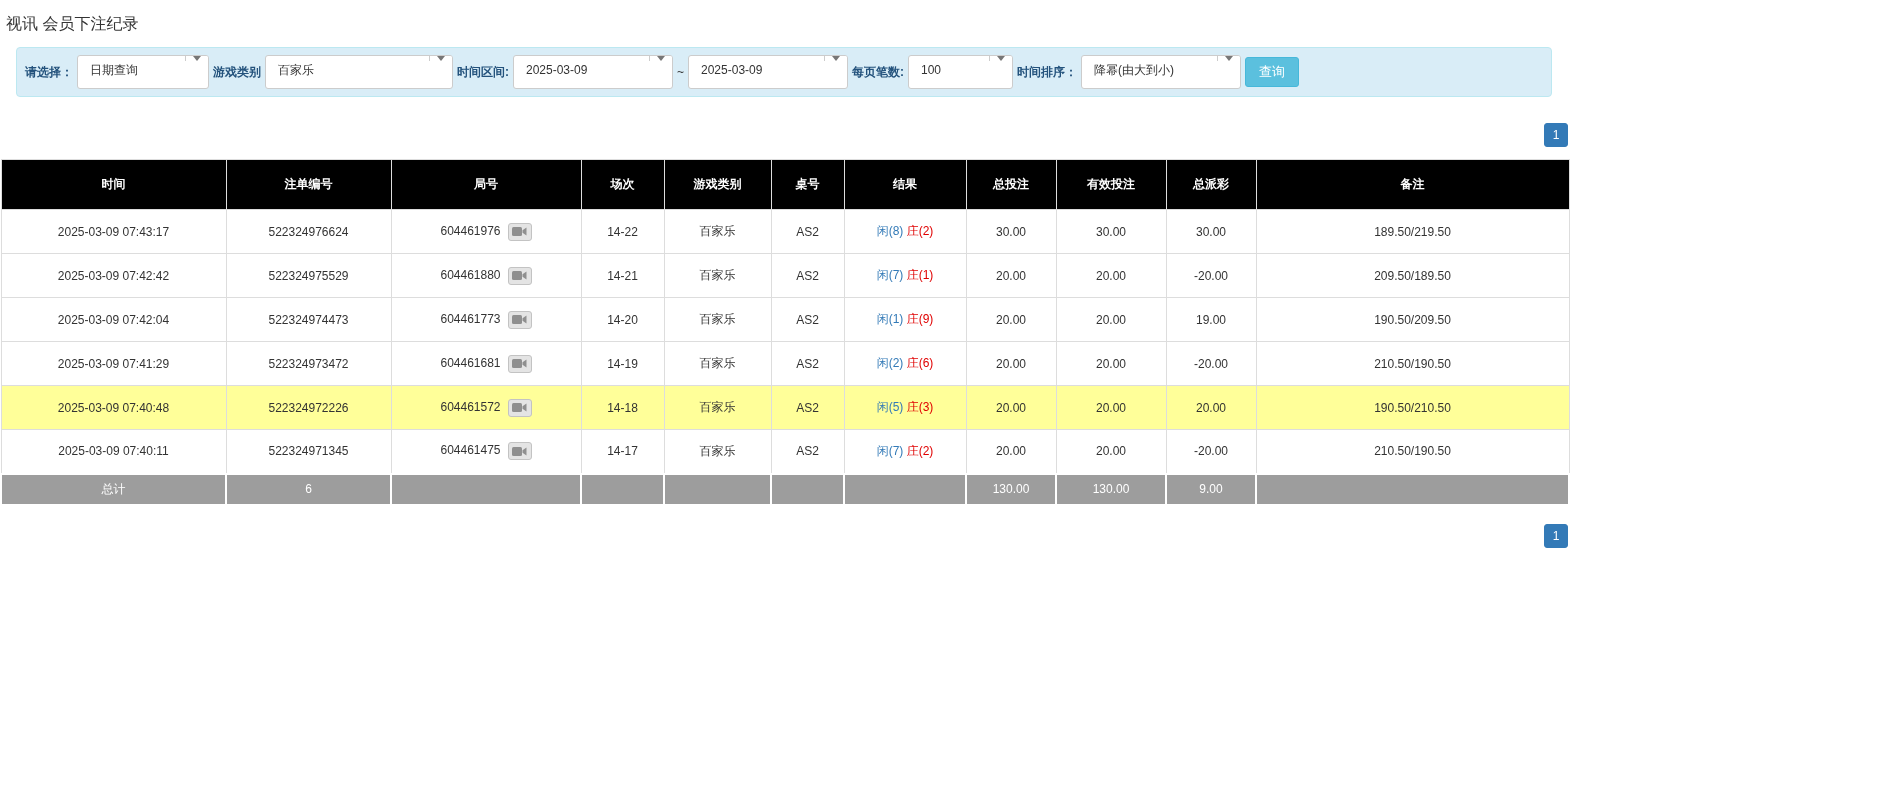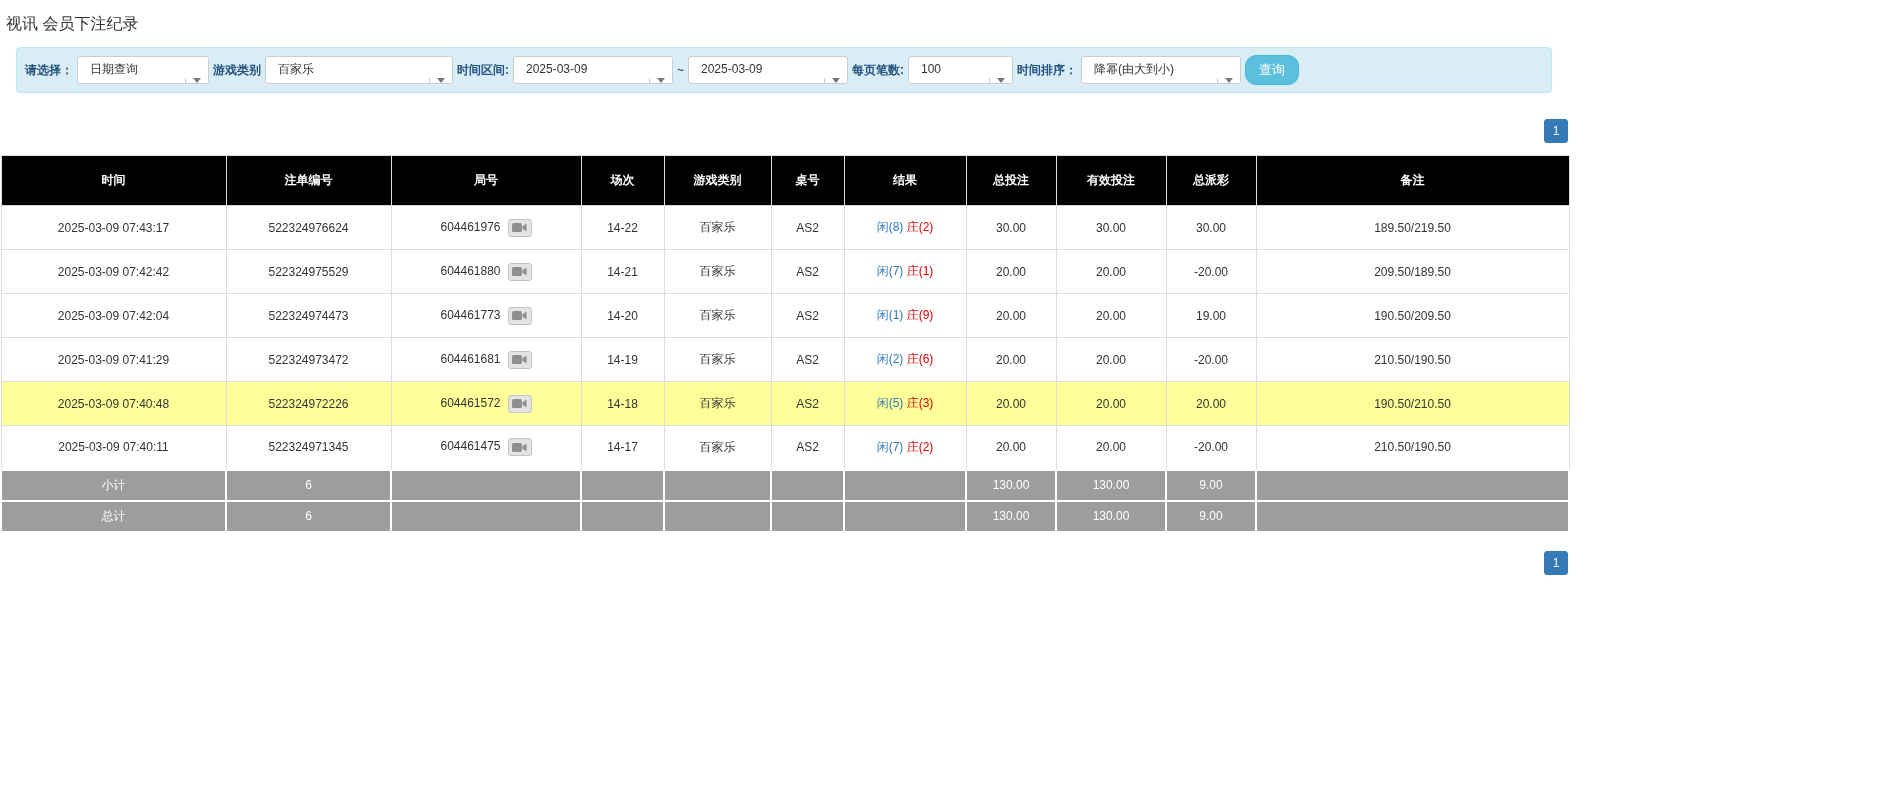--- a/index.html
+++ b/index.html
@@ -31,25 +31,25 @@
     gap: 4px;
     white-space: nowrap;
   }
   .flabel {
     font-weight: bold;
     color: #23527c;
     font-size: 12px;
   }
   .select {
     display: inline-flex;
-    align-items: flex-end;
+    align-items: flex-start;
     background: #fff;
     border: 1px solid #ccc;
     border-radius: 3px;
-    height: 28px;
+    height: 34px;
     cursor: pointer;
     overflow: hidden;
   }
   .select .val {
     flex: 1;
     padding: 0 12px;
     line-height: 28px;
     font-size: 12px;
     color: #333;
     text-align: left;
@@ -75,21 +75,21 @@
   .w4 { width: 105px; }
   .w5 { width: 160px; }
   .tilde { color: #333; }
   .btn-search {
     background: var(--search-button-bg, #5bc0de);
     border: 1px solid #46b8da;
     color: #fff;
     font-size: 13px;
     height: 30px;
     padding: 0 13px;
-    border-radius: 11px;
+    border-radius: 3px;
     cursor: pointer;
     font-family: Liberation Sans, sans-serif;
   }
 
   
   .summary-bar {
     margin: 22px 16px 0 16px;
     background: var(--summary-bg, #dff0d8);
     border: 1px solid #d6e9c6;
     border-radius: 4px;
@@ -367,45 +367,32 @@
           <td>14-17</td>
           <td>百家乐</td>
           <td>AS2</td>
           <td><span class="player">闲(7)</span> <span class="banker">庄(2)</span></td>
           <td class="link-blue">20.00</td>
           <td>20.00</td>
           <td class="neg">-20.00</td>
           <td>210.50/190.50</td>
         </tr>
         <tr class="foot">
-          <td>小计</td>
+          <td>总计</td>
           <td>6</td>
           <td></td>
           <td></td>
           <td></td>
           <td></td>
           <td></td>
           <td>130.00</td>
           <td>130.00</td>
           <td>9.00</td>
           <td></td>
         </tr>
-        <tr class="foot">
-          <td>总计</td>
-          <td>6</td>
-          <td></td>
-          <td></td>
-          <td></td>
-          <td></td>
-          <td></td>
-          <td>130.00</td>
-          <td>130.00</td>
-          <td>9.00</td>
-          <td></td>
-        </tr>
       </tbody>
   </table>
 
   <div class="pager bottom">
     <button class="page-btn">1</button>
   </div>
 
 </div>
 
 </body></html>

